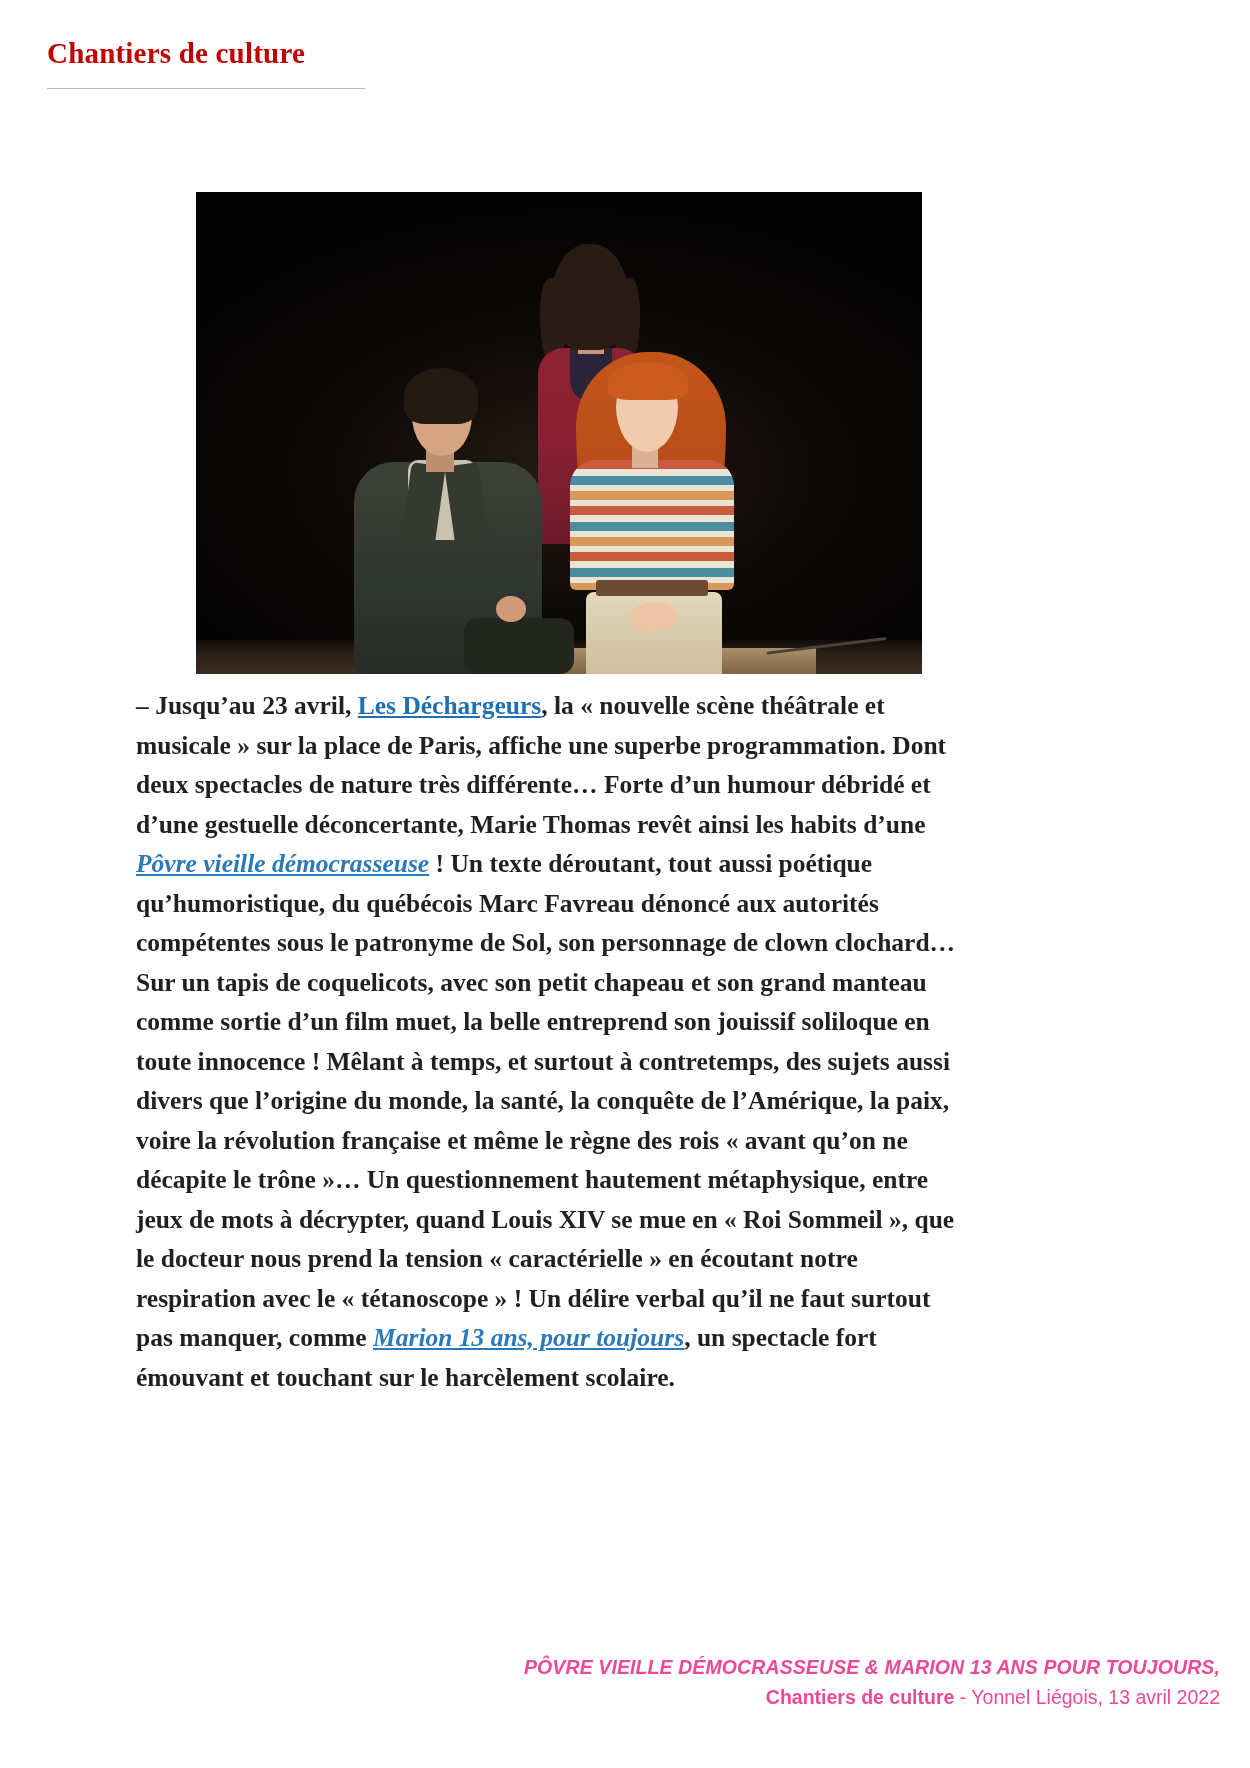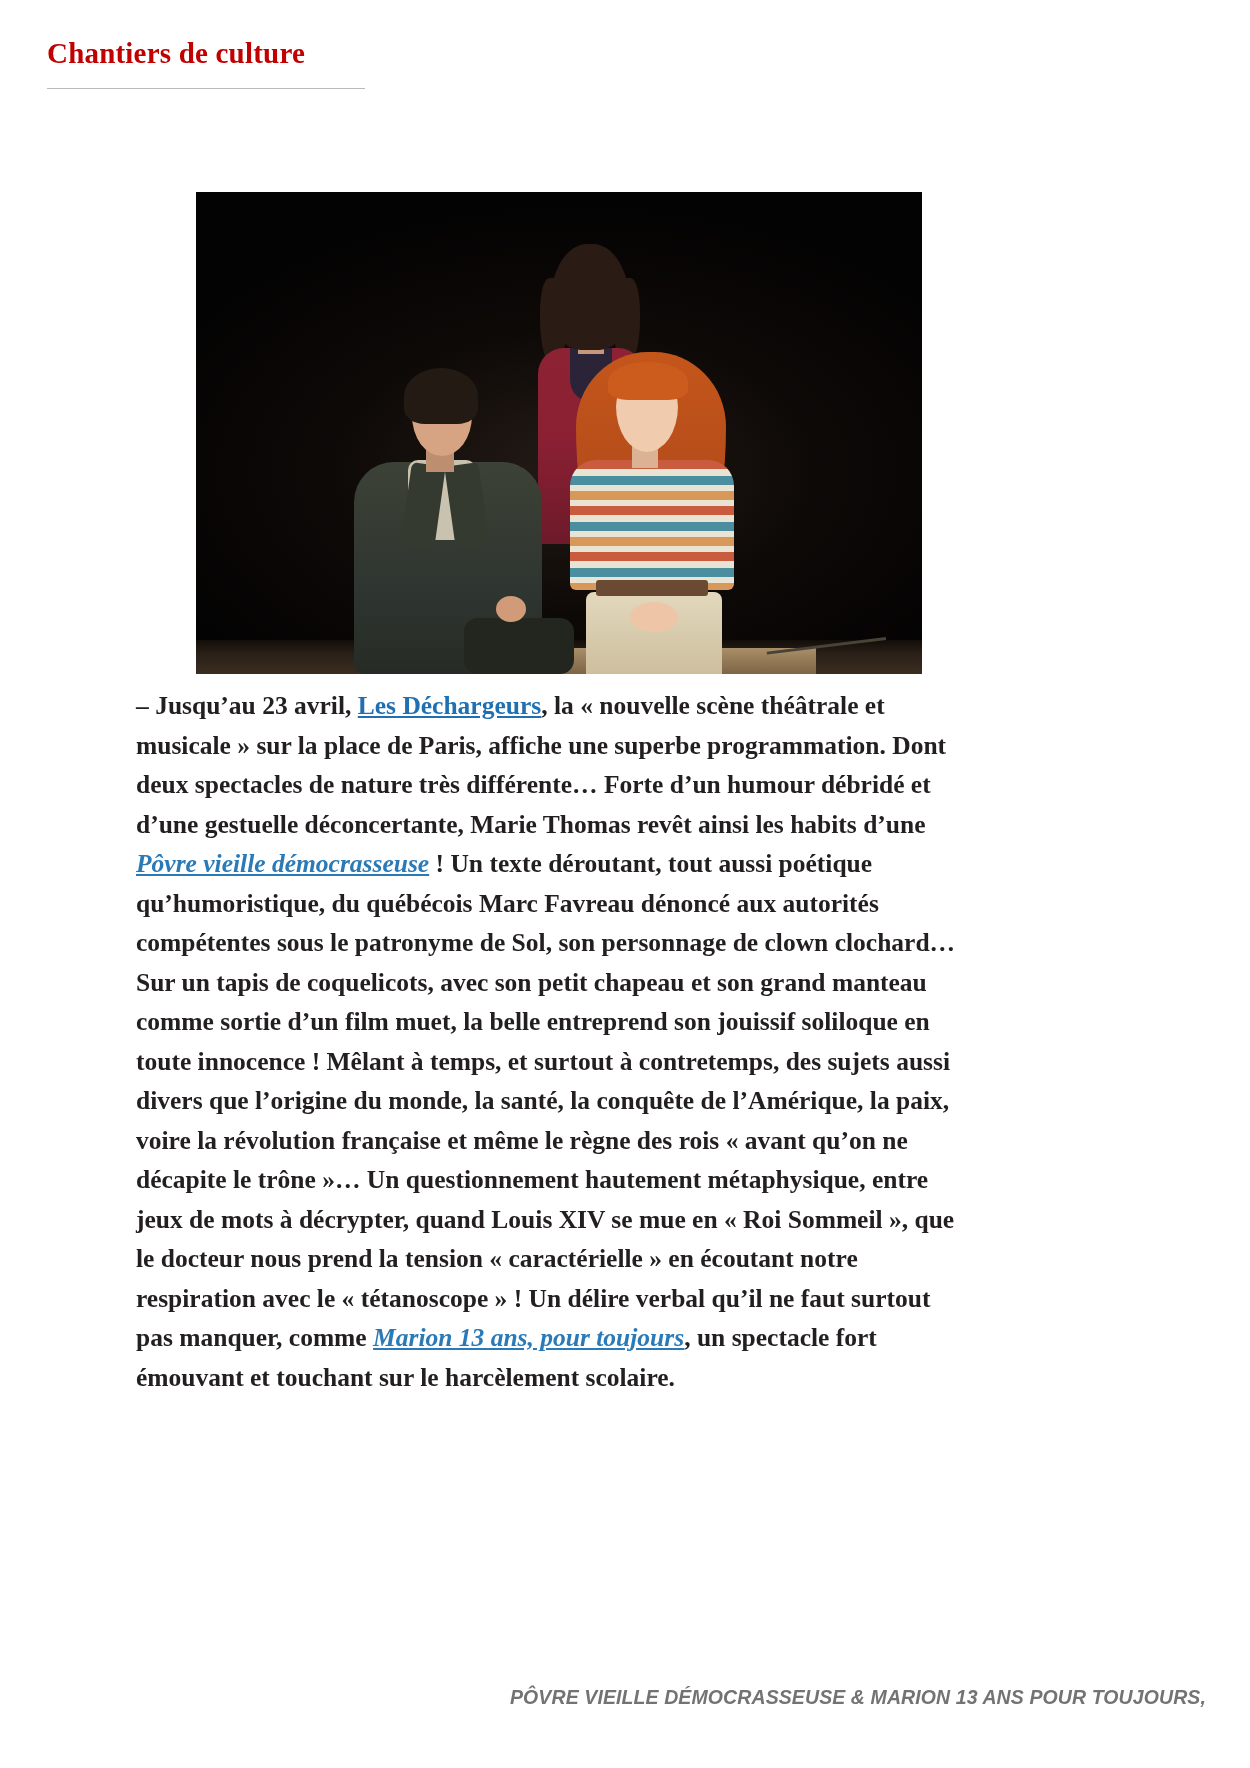--- a/index.html
+++ b/index.html
@@ -215,26 +215,26 @@
     font-weight: bold;
   }
   .article a.italic-link {
     font-style: italic;
     color: #2a7ab8;
   }
 
   
   .footer {
     position: absolute;
-    right: 44px;
+    right: 30px;
     bottom: 36px;
     width: 900px;
     text-align: right;
     font-family: "Liberation Sans", sans-serif;
-    color: #737373;
+    color: #ec4899;
   }
   .footer .line1 {
     font-style: italic;
     font-weight: bold;
     font-size: 19.5px;
     letter-spacing: 0.1px;
     line-height: 30px;
   }
   .footer .line2 {
     font-size: 19.5px;
@@ -294,15 +294,16 @@
 
     <div class="mic-stand"></div>
   </div>
 
   <div class="article">
     <p id="article-paragraph"><span>– Jusqu’au 23 avril, </span><a href="#">Les Déchargeurs</a><span>, la « nouvelle scène théâtrale et musicale » sur la place de Paris, affiche une superbe programmation. Dont deux spectacles de nature très différente… Forte d’un humour débridé et d’une gestuelle déconcertante, Marie Thomas revêt ainsi les habits d’une </span><a href="#" class="italic-link">Pôvre vieille démocrasseuse</a><span> ! Un texte déroutant, tout aussi poétique qu’humoristique, du québécois Marc Favreau dénoncé aux autorités compétentes sous le patronyme de Sol, son personnage de clown clochard… Sur un tapis de coquelicots, avec son petit chapeau et son grand manteau comme sortie d’un film muet, la belle entreprend son jouissif soliloque en toute innocence ! Mêlant à temps, et surtout à contretemps, des sujets aussi divers que l’origine du monde, la santé, la conquête de l’Amérique, la paix, voire la révolution française et même le règne des rois « avant qu’on ne décapite le trône »… Un questionnement hautement métaphysique, entre jeux de mots à décrypter, quand Louis XIV se mue en « Roi Sommeil », que le docteur nous prend la tension « caractérielle » en écoutant notre respiration avec le « tétanoscope » ! Un délire verbal qu’il ne faut surtout pas manquer, comme </span><a href="#" class="italic-link">Marion 13 ans, pour toujours</a><span>, un spectacle fort émouvant et touchant sur le harcèlement scolaire.</span></p>
   </div>
 
   <div class="footer">
     <div class="line1">PÔVRE VIEILLE DÉMOCRASSEUSE &amp; MARION 13 ANS POUR TOUJOURS,</div>
+    <div class="line2"><span class="src">Chantiers de culture</span><span> - Yonnel Liégois, 13 avril 2022</span></div>
   </div>
 
 </div>
 
 </body></html>

